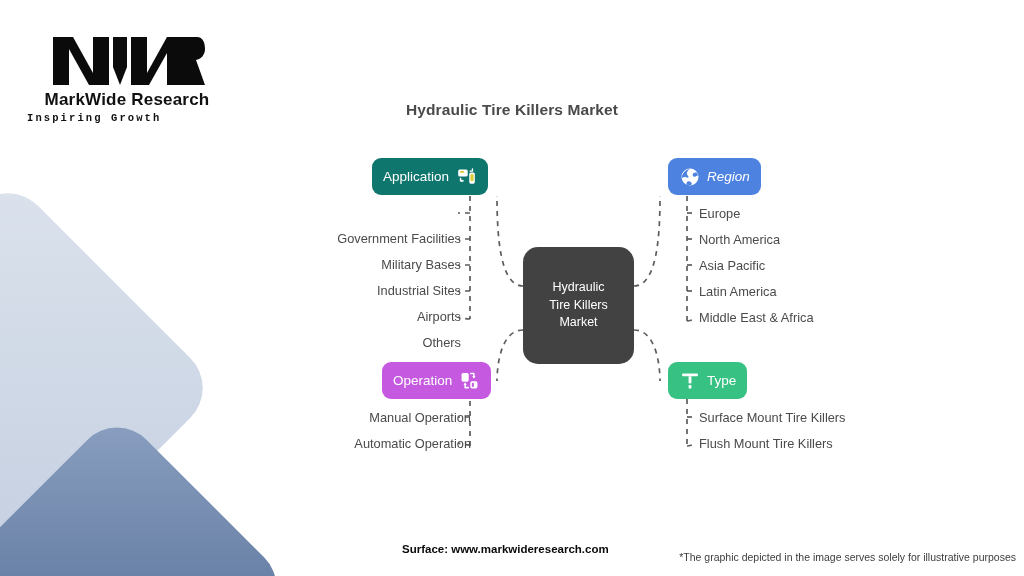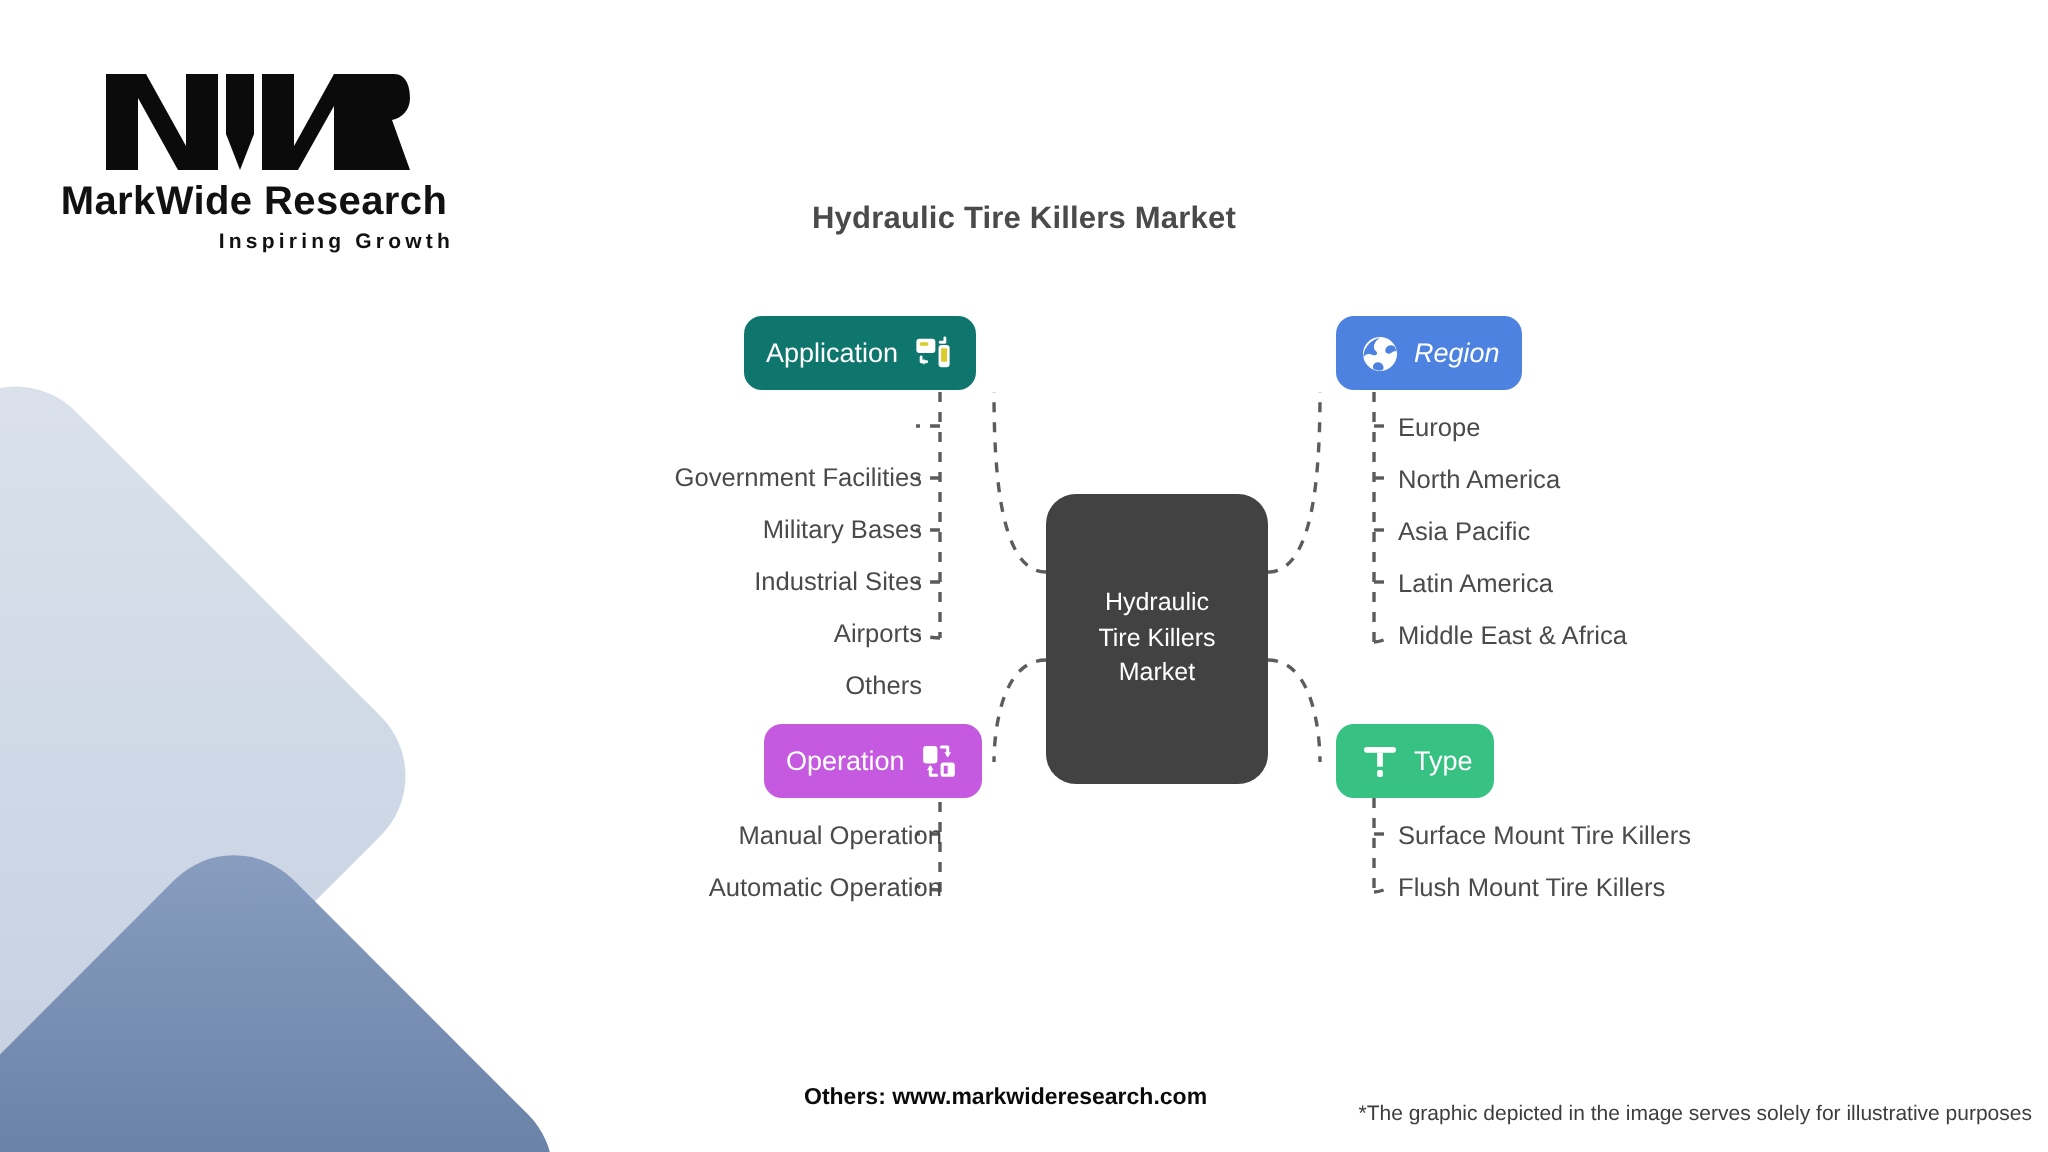--- a/index.html
+++ b/index.html
@@ -48,34 +48,35 @@
     left: 27px;
     top: 33px;
     width: 200px;
     z-index: 5;
   }
   #logo-mark {
     display: block;
     margin: 0 auto;
   }
   .logo-name {
-    font-size: 20px;
+    font-size: 17px;
     font-weight: bold;
     color: #111111;
     text-align: center;
     letter-spacing: 0.2px;
     margin-top: 1px;
   }
   .logo-tag {
     font-size: 10.5px;
     font-weight: bold;
     color: #111111;
-    text-align: right;
+    text-align: left;
     letter-spacing: 2.1px;
     margin-top: 2px;
+    font-family: Liberation Mono, monospace;
   }
 
   
   #chart-title {
     position: absolute;
     left: 0;
     right: 0;
     top: 101px;
     text-align: center;
     font-size: 15.5px;
@@ -103,21 +104,21 @@
     z-index: 2;
     pointer-events: none;
   }
 
   
   #center-node {
     position: absolute;
     left: 523px;
     top: 247px;
     width: 111px;
-    height: 145px;
+    height: 117px;
     background: #424242;
     border-radius: 15px;
     display: flex;
     align-items: center;
     justify-content: center;
     z-index: 6;
   }
   #center-node-label {
     color: #ffffff;
     font-size: 12.5px;
@@ -333,16 +334,16 @@
       <div class="leaf-item">Flush Mount Tire Killers</div>
     </div>
 
     <div class="leaf-list right-aligned" id="list-operation" style="pointer-events:auto;">
       <div class="leaf-item">Manual Operation</div>
       <div class="leaf-item">Automatic Operation</div>
     </div>
 
   </div>
 
-  <div id="source-note">Others: www.markwideresearch.com</div>
+  <div id="source-note">Surface: www.markwideresearch.com</div>
   <div id="disclaimer-note">*The graphic depicted in the image serves solely for illustrative purposes</div>
 
 </div>
 
 </body></html>

